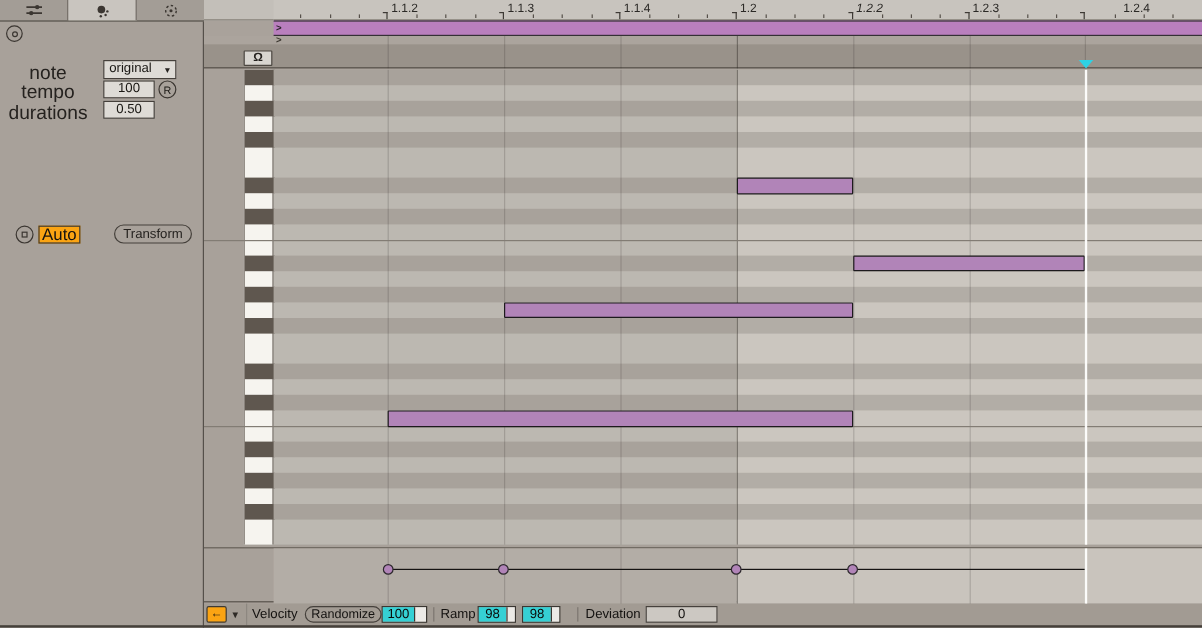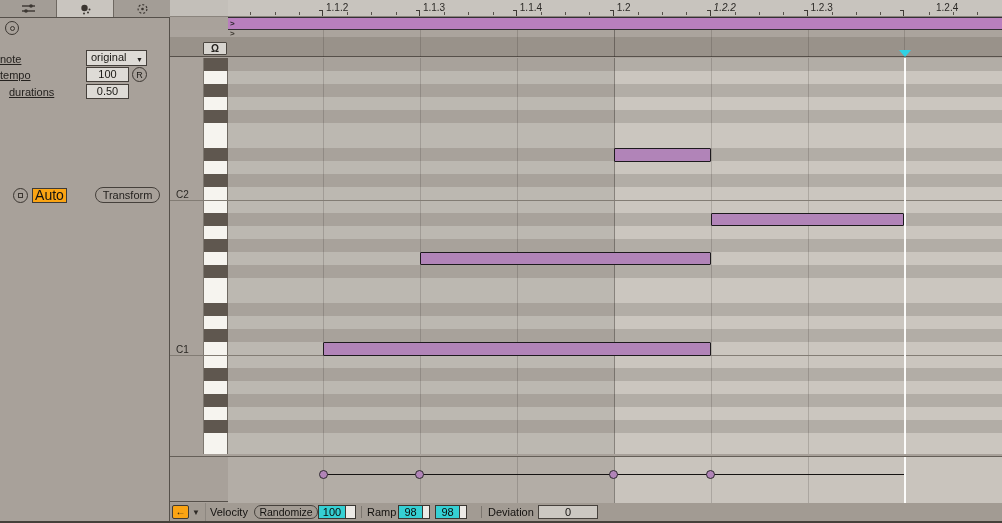--- a/index.html
+++ b/index.html
@@ -9,21 +9,21 @@
 
   
   #left-panel { position:absolute; left:0; top:0; width:170px; height:523px; background:#a8a19a; border-right:1px solid #55504a; }
   #tab-bar { position:absolute; left:0; top:0; width:170px; height:18px; background:#a39d96; border-bottom:1px solid #55504a; display:flex; }
   .tab { flex:1; display:flex; align-items:center; justify-content:center; border-right:1px solid #6e6861; height:17px; }
   .tab:last-child { border-right:none; }
   .tab.selected { background:#c9c5bf; }
   .fieldbox { position:absolute; background:#dedbd6; border:1px solid #45403b; font-size:11px; line-height:13px; }
   .selectbox { padding-left:4px; }
   .selectbox .arrow { position:absolute; right:3px; top:2px; font-size:7px; color:#25221f; }
-  .plabel { position:absolute; font-size:11px; color:#25221f; text-align:left;text-decoration:underline; }
+  .plabel { position:absolute; font-size:16px; color:#25221f; text-align:center; }
   .valfield { text-align:center; }
   .circle-btn { position:absolute; border:1.5px solid #3b3631; border-radius:50%; display:flex; align-items:center; justify-content:center; }
   #auto-btn { position:absolute; left:32px; top:188px; width:35px; height:15px; background:#fba413; border:1px solid #3e3a35; font-size:14px; text-align:center; line-height:13px; color:#141210; }
   #transform-btn { position:absolute; left:95px; top:187px; width:65px; height:16px; border:1px solid #45403b; border-radius:8px; font-size:11px; text-align:center; line-height:14px; color:#25221f; }
 
   
   #main { position:absolute; left:170px; top:0; width:832px; height:523px; }
   #ruler { position:absolute; left:0; top:0; width:832px; height:17px; background:#c8c4be; border-bottom:1px solid #8a847d; }
   #ruler-stub { position:absolute; left:0; top:0; width:58px; height:17px; background:#c3bfb9; border-bottom:1px solid #8a847d; z-index:3; }
   .ruler-label { position:absolute; top:2px; font-size:10px; color:#2b2926; }
@@ -124,21 +124,21 @@
       <span>original</span>
       <span class="arrow">▼</span>
     </div>
 
     <div class="plabel" style="left:0; top:69px; width:80px;">tempo</div>
     <div class="fieldbox valfield" style="left:86px; top:67px; width:43px; height:15px;">100</div>
     <div class="circle-btn" style="left:132px; top:67px; width:15px; height:15px; font-size:9px;">
       <span>R</span>
     </div>
 
-    <div class="plabel" style="left:9px; top:86px; width:80px;">durations</div>
+    <div class="plabel" style="left:0; top:86px; width:80px;">durations</div>
     <div class="fieldbox valfield" style="left:86px; top:84px; width:43px; height:15px;">0.50</div>
 
     <div class="circle-btn" style="left:13px; top:188px; width:15px; height:15px;">
       <span style="width:5px;height:5px;border:1.5px solid #3b3631;"></span>
     </div>
     <div id="auto-btn">Auto</div>
     <div id="transform-btn">Transform</div>
   </div>
 
   <div id="main">
@@ -207,24 +207,20 @@
         <div class="beat-line" style="left: 346.8px; top: 0px; height: 20px;"></div>
         <div class="beat-line bar" style="left: 443.7px; top: 0px; height: 20px;"></div>
         <div class="beat-line" style="left: 540.6px; top: 0px; height: 20px;"></div>
         <div class="beat-line" style="left: 637.5px; top: 0px; height: 20px;"></div>
         <div class="beat-line" style="left: 734.4px; top: 0px; height: 20px;"></div>
       </div>
 
     <div id="grid">
       <div id="zoneA"></div>
       <div id="zoneB"></div>
-      <div id="label-col">
-        <div class="octave-label" id="c2-label" style="top: 131.2px;">C2</div>
-        <div class="octave-label" id="c1-label" style="top: 286.24px;">C1</div>
-      </div>
       <div id="key-col">
           <div class="key-black" style="top: 0px; height: 12.92px;"></div>
           <div class="key-black" style="top: 25.84px; height: 12.92px;"></div>
           <div class="key-black" style="top: 51.68px; height: 12.92px;"></div>
           <div class="key-black" style="top: 90.44px; height: 12.92px;"></div>
           <div class="key-black" style="top: 116.28px; height: 12.92px;"></div>
           <div class="key-black" style="top: 155.04px; height: 12.92px;"></div>
           <div class="key-black" style="top: 180.88px; height: 12.92px;"></div>
           <div class="key-black" style="top: 206.72px; height: 12.92px;"></div>
           <div class="key-black" style="top: 245.48px; height: 12.92px;"></div>

